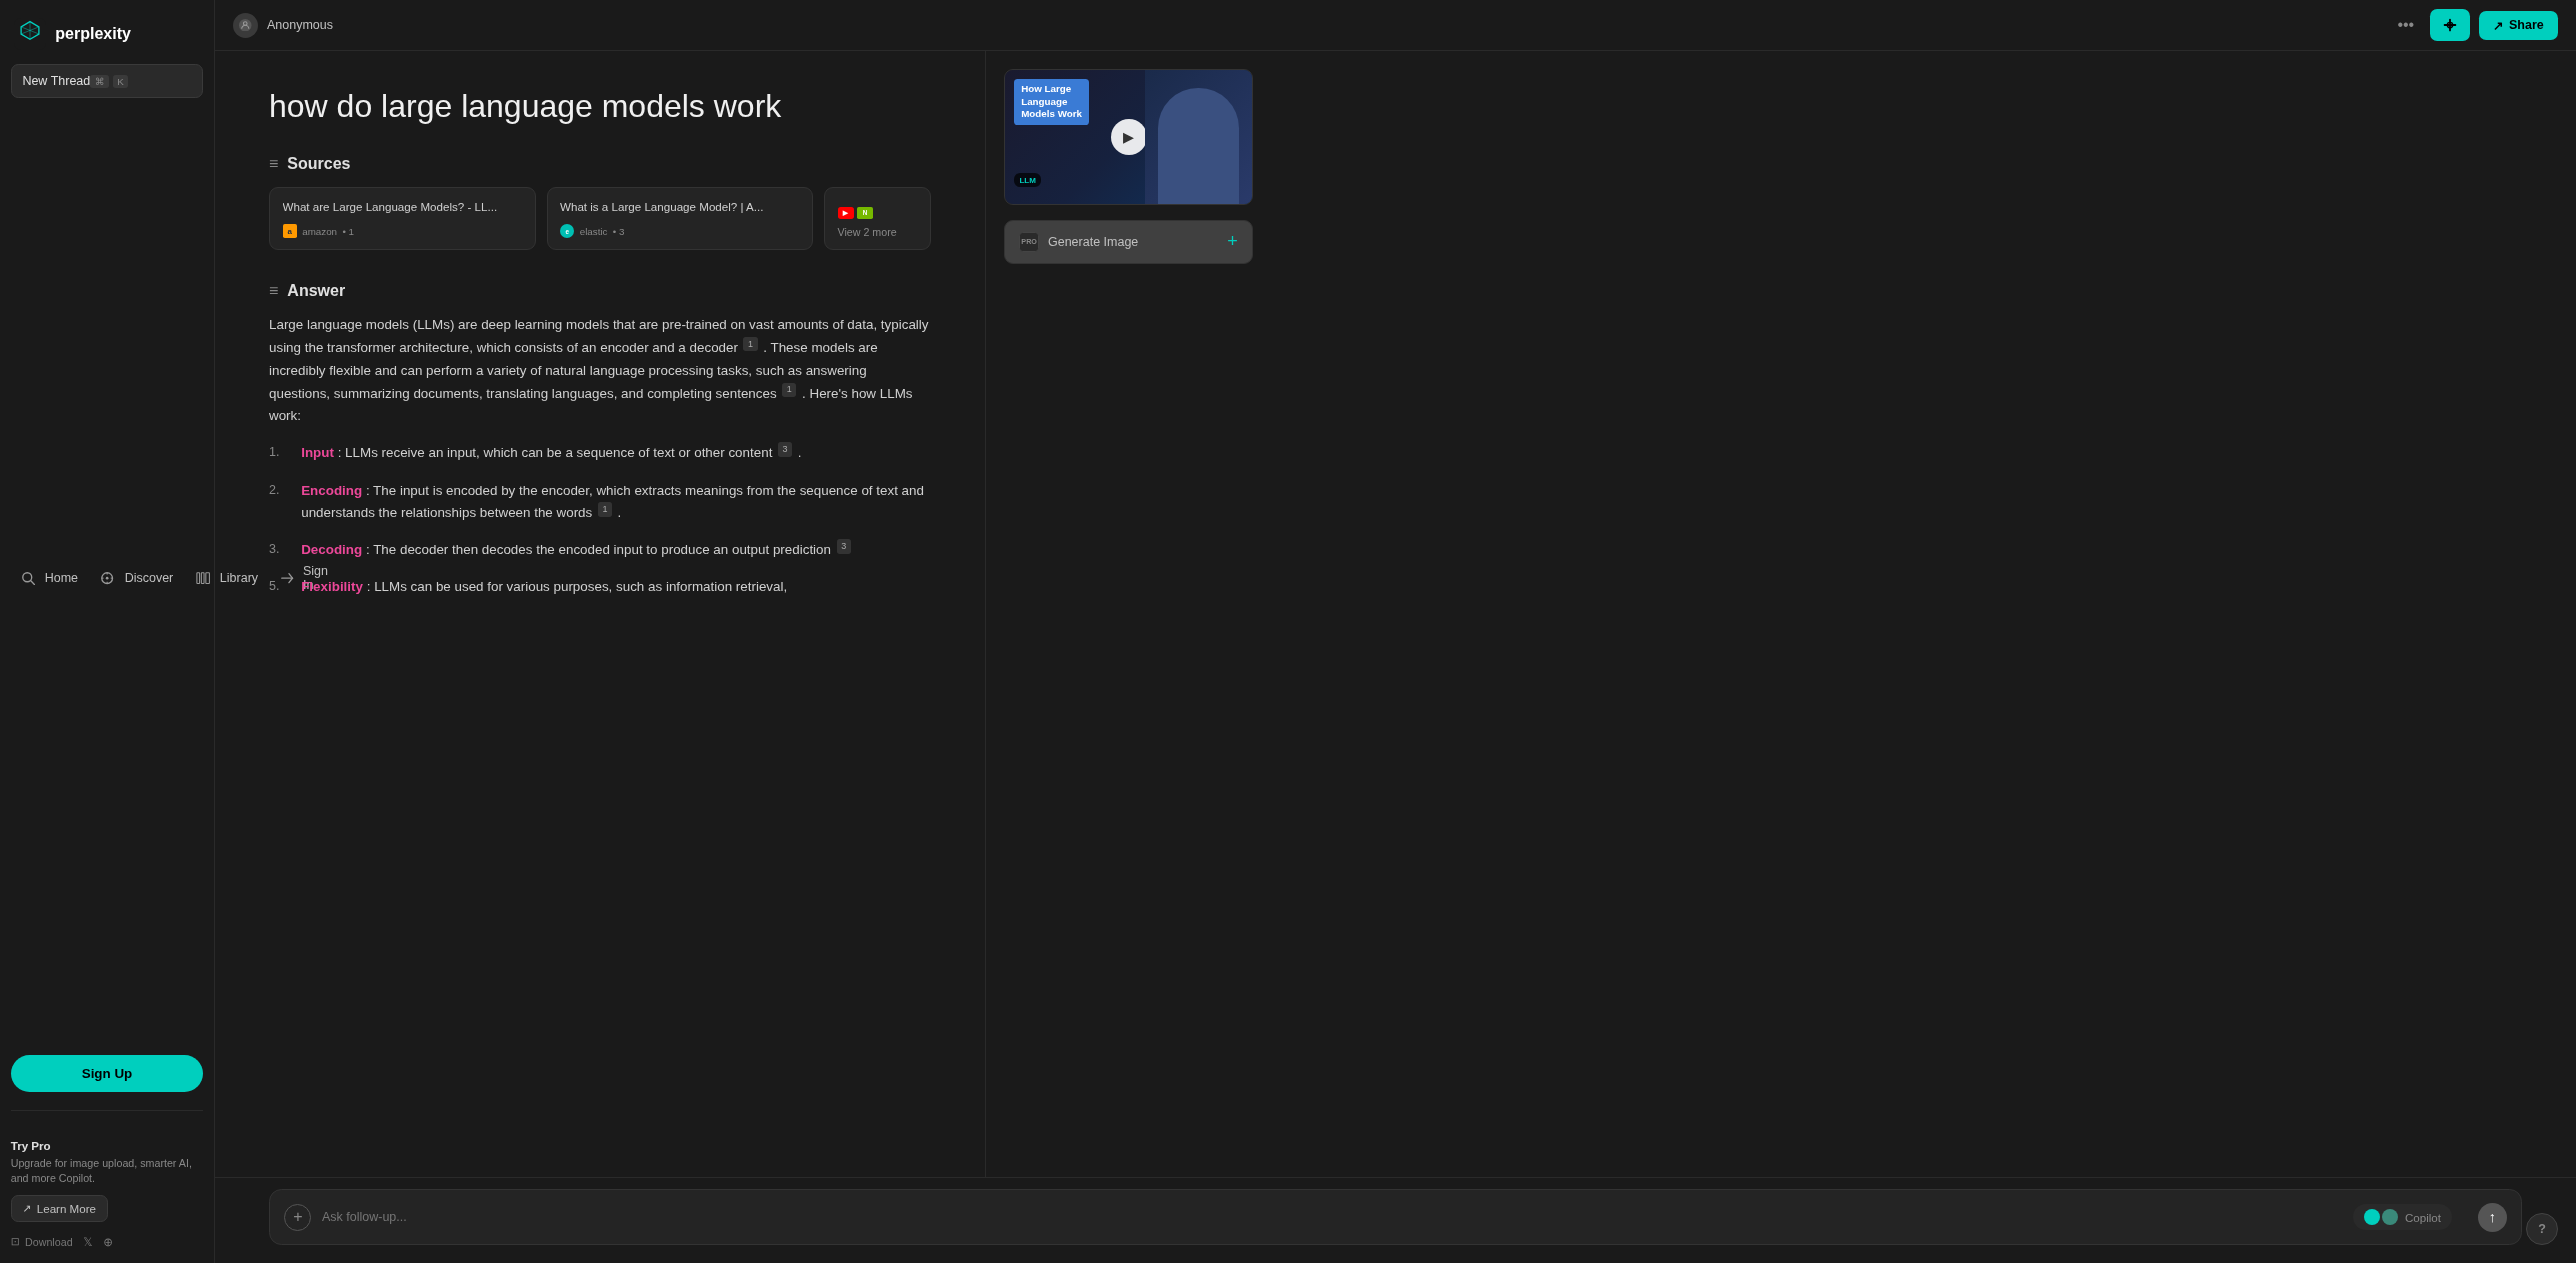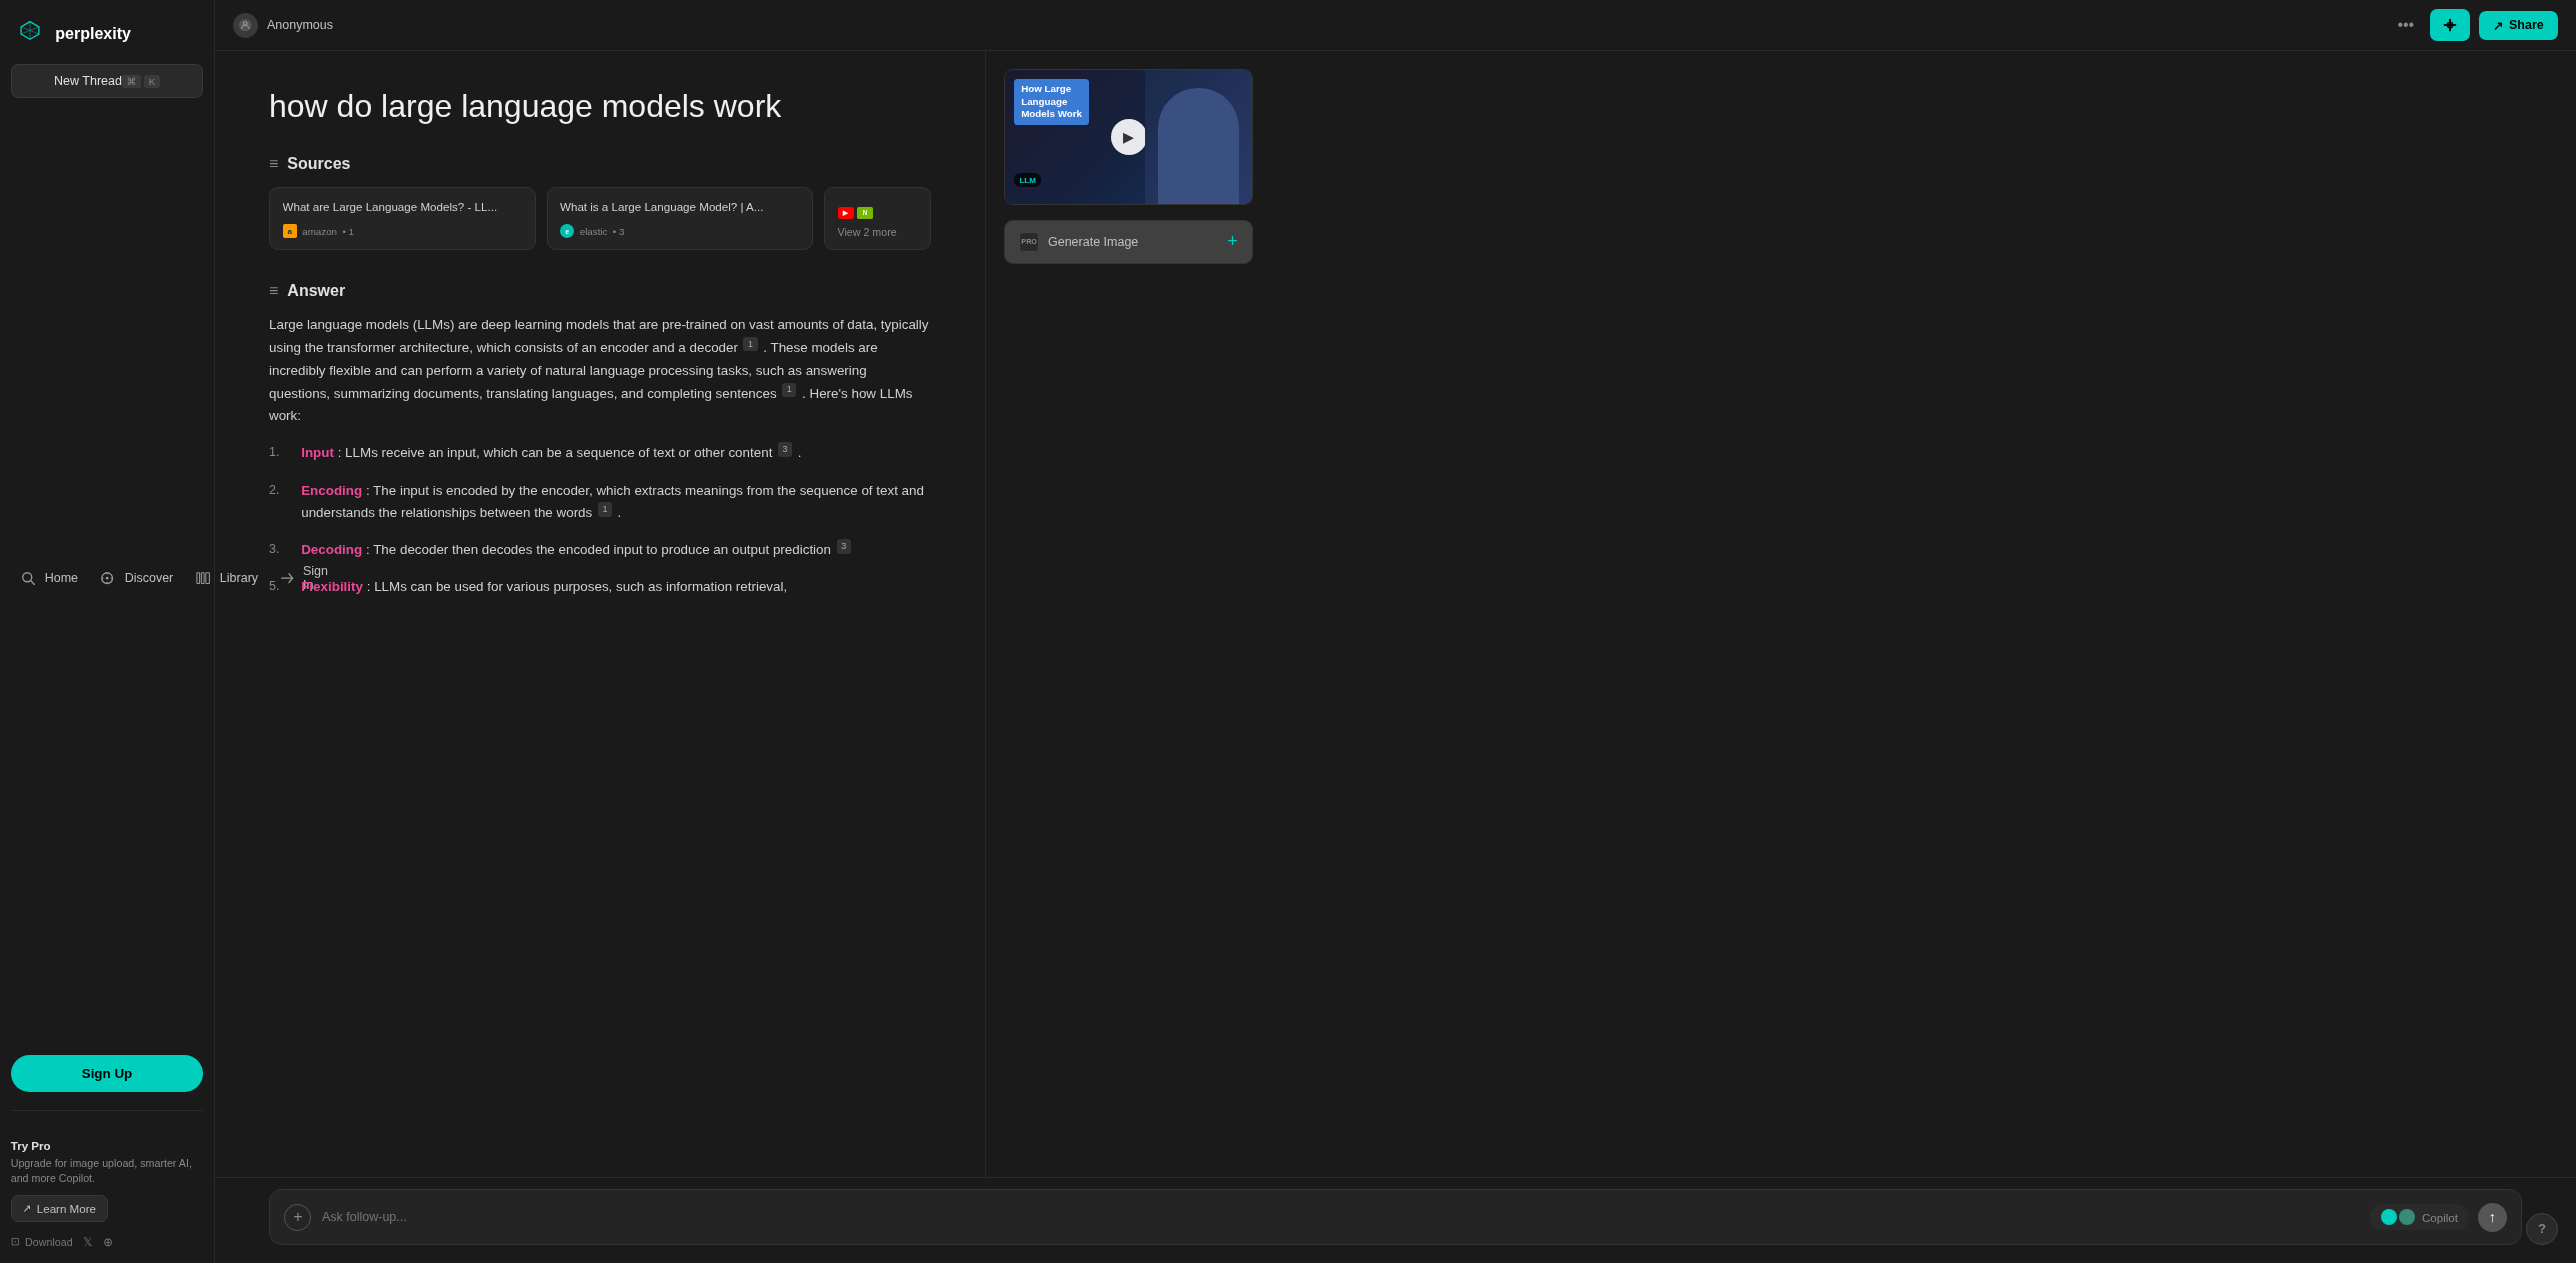--- a/index.html
+++ b/index.html
@@ -38,21 +38,21 @@
 
     .logo-text {
       font-size: 16px;
       font-weight: 600;
       color: #fff;
     }
 
     .new-thread-btn {
       display: flex;
       align-items: center;
-      justify-content: center;
+      justify-content: flex-start;
       background: #2a2a2a;
       border: 0.9px solid #3a3a3a;
       color: #e0e0e0;
       border-radius: 7.2px;
       padding: 9px 10.7px;
       cursor: pointer;
       font-size: 12.5px;
       margin-bottom: 14.3px;
       width: 100%;
     }
@@ -473,21 +473,21 @@
       background: transparent;
       border: none;
       outline: none;
       color: #888;
       font-size: 12.5px;
     }
 
     .follow-up-controls {
       display: flex;
       align-items: center;
-      gap: 9px;
+      gap: 26px;
     }
 
     .copilot-toggle {
       display: flex;
       align-items: center;
       gap: 7.2px;
       padding: 5.4px 10.7px;
       background: #2a2a2a;
       border-radius: 18px;
       cursor: pointer;

